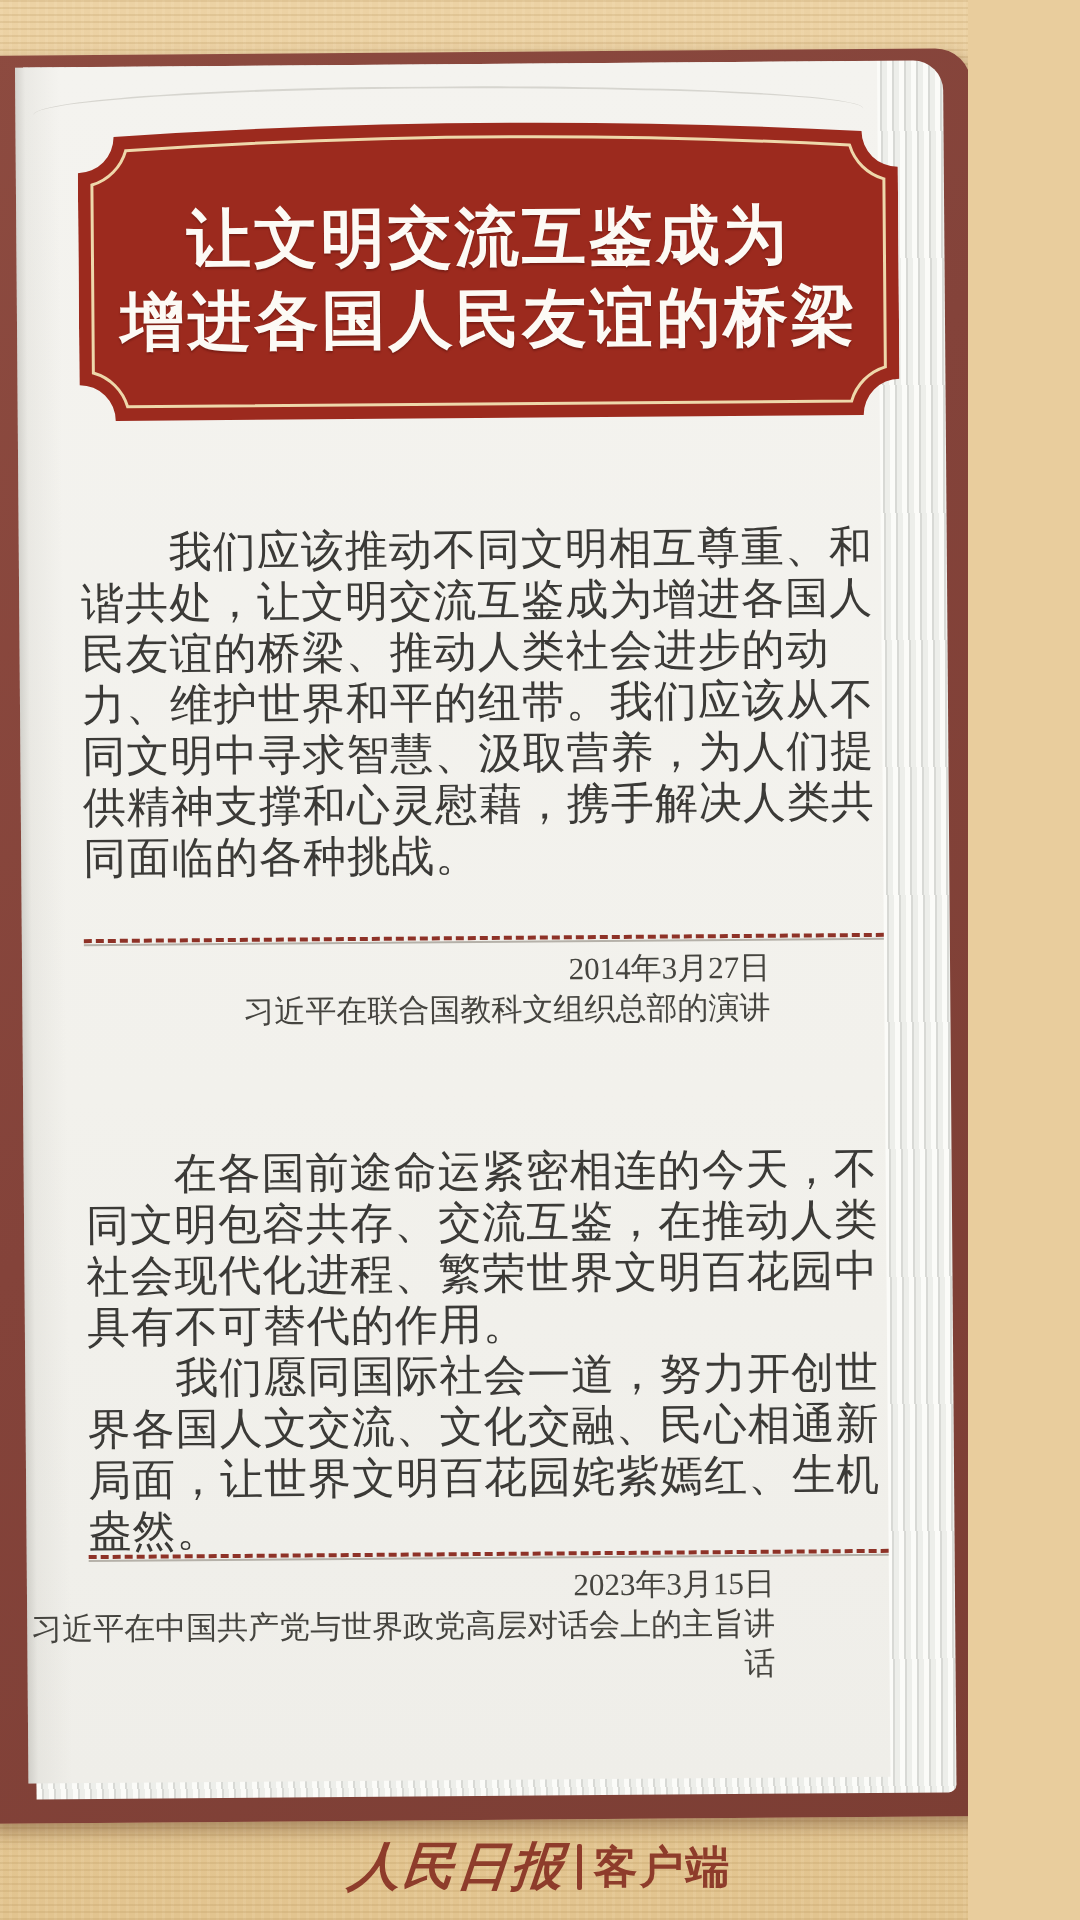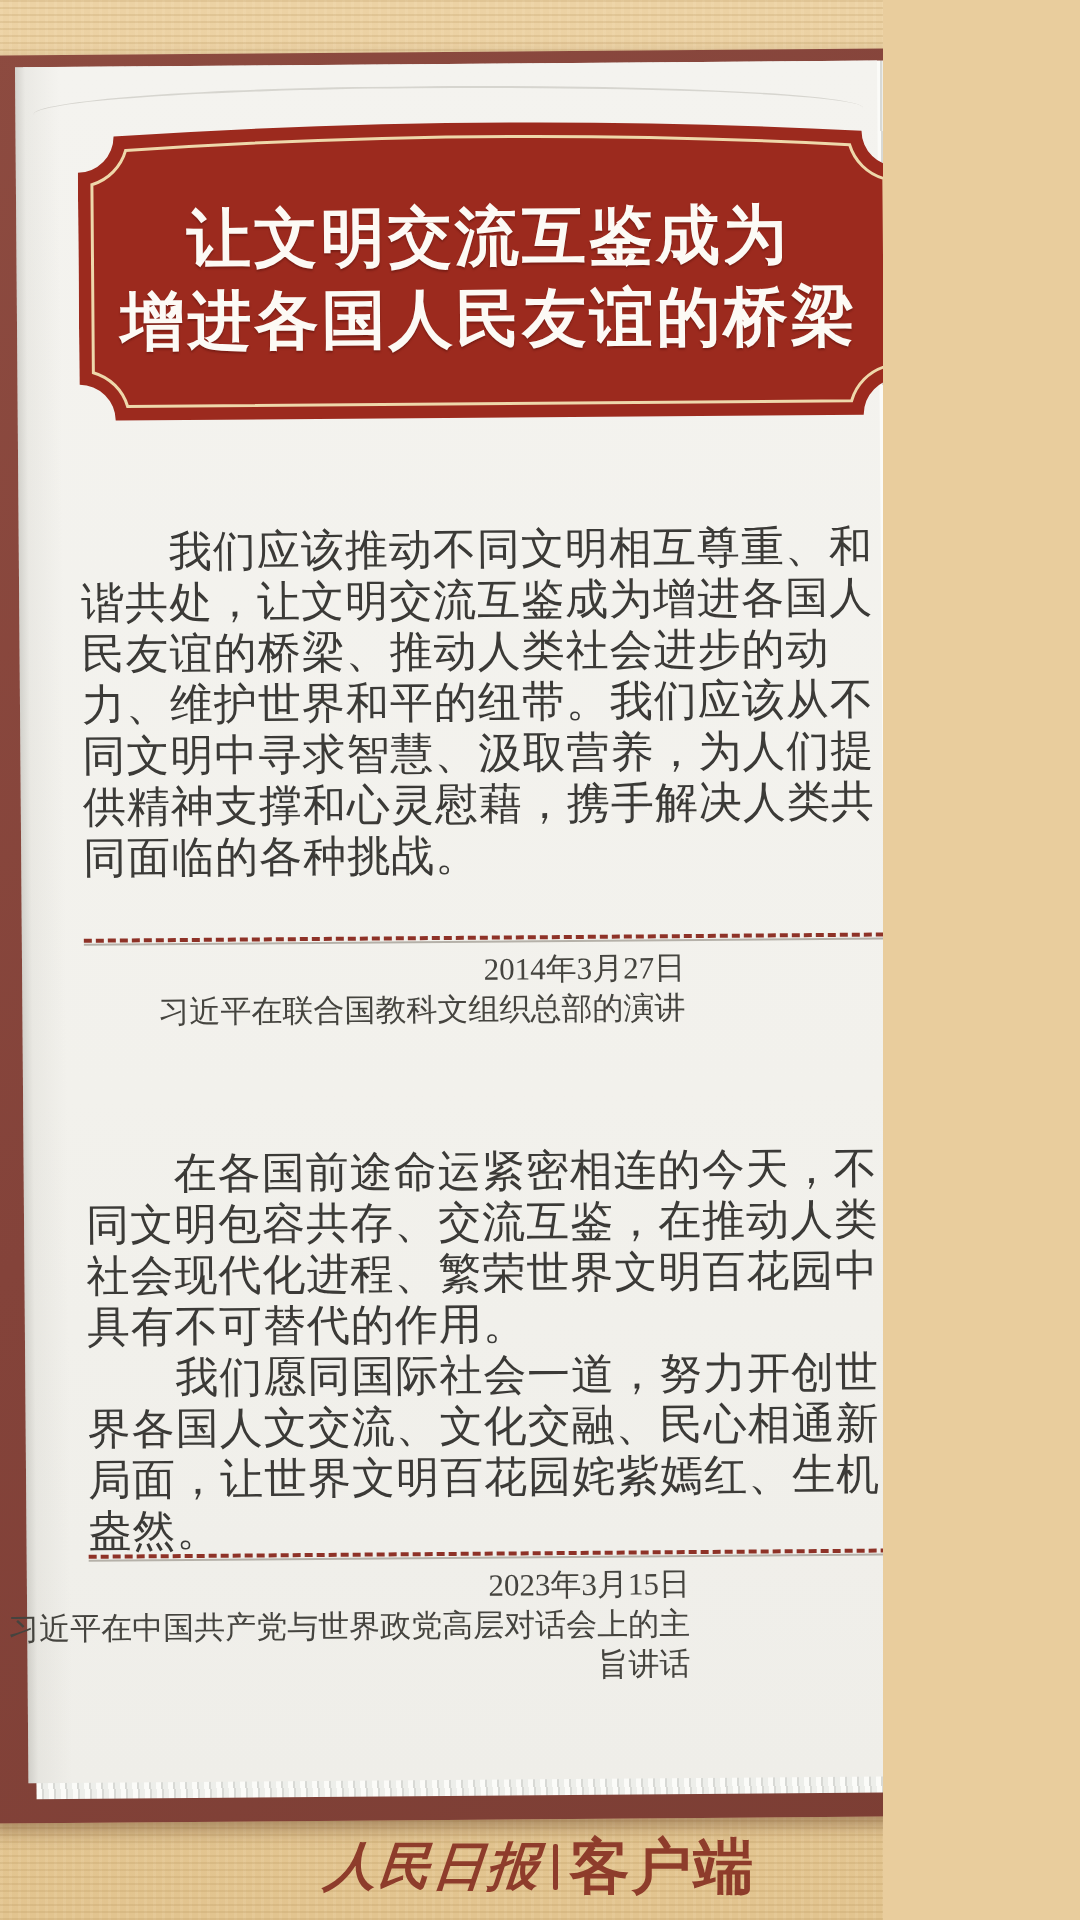--- a/index.html
+++ b/index.html
@@ -1,21 +1,21 @@
 <!DOCTYPE html>
 <html><head>
 <meta charset="utf-8">
 <style>
   html,body{margin:0;padding:0;}
   body{
     width:1080px;height:1920px;overflow:hidden;position:relative;
     font-family:"Liberation Serif","DejaVu Serif",serif;
     background:#e9cd9d;
   }
-  .stage{position:absolute;inset:0;width:883px;height:1920px;overflow:hidden;}
+  .stage{position:absolute;inset:0;width:968px;height:1920px;overflow:hidden;}
   
   .backdrop{
     position:absolute;inset:0;
     background:
       repeating-linear-gradient(0deg, rgba(176,141,84,0.20) 0 2px, rgba(0,0,0,0) 2px 7px),
       repeating-linear-gradient(90deg, rgba(255,240,210,0.10) 0 3px, rgba(0,0,0,0) 3px 9px),
       linear-gradient(180deg,#ecd2a4 0%,#e8cc9c 55%,#e2c48f 100%);
   }
   .book{position:absolute;inset:0;transform:rotate(-0.45deg);transform-origin:50% 50%;}
   .cover{
@@ -76,21 +76,21 @@
     display:flex;align-items:center;justify-content:center;gap:12px;
   }
   .brand-script{
     font-family:"Liberation Serif","DejaVu Serif",serif;
     font-weight:bold;font-style:italic;font-size:52px;color:#8e3c2b;
     transform:skewX(-5deg);letter-spacing:2px;
   }
   .brand-bar{width:5px;height:46px;background:#8e3c2b;border-radius:2px;}
   .brand-suffix{
     font-family:"Liberation Sans","DejaVu Sans",sans-serif;
-    font-weight:bold;font-size:60px;color:#8e3c2b;letter-spacing:2px;
+    font-weight:bold;font-size:44px;color:#8e3c2b;letter-spacing:2px;
   }
 </style>
 </head>
 <body>
 
 <div class="stage">
   <div class="backdrop"></div>
 
   <div class="book">
     <div class="cover"></div>

